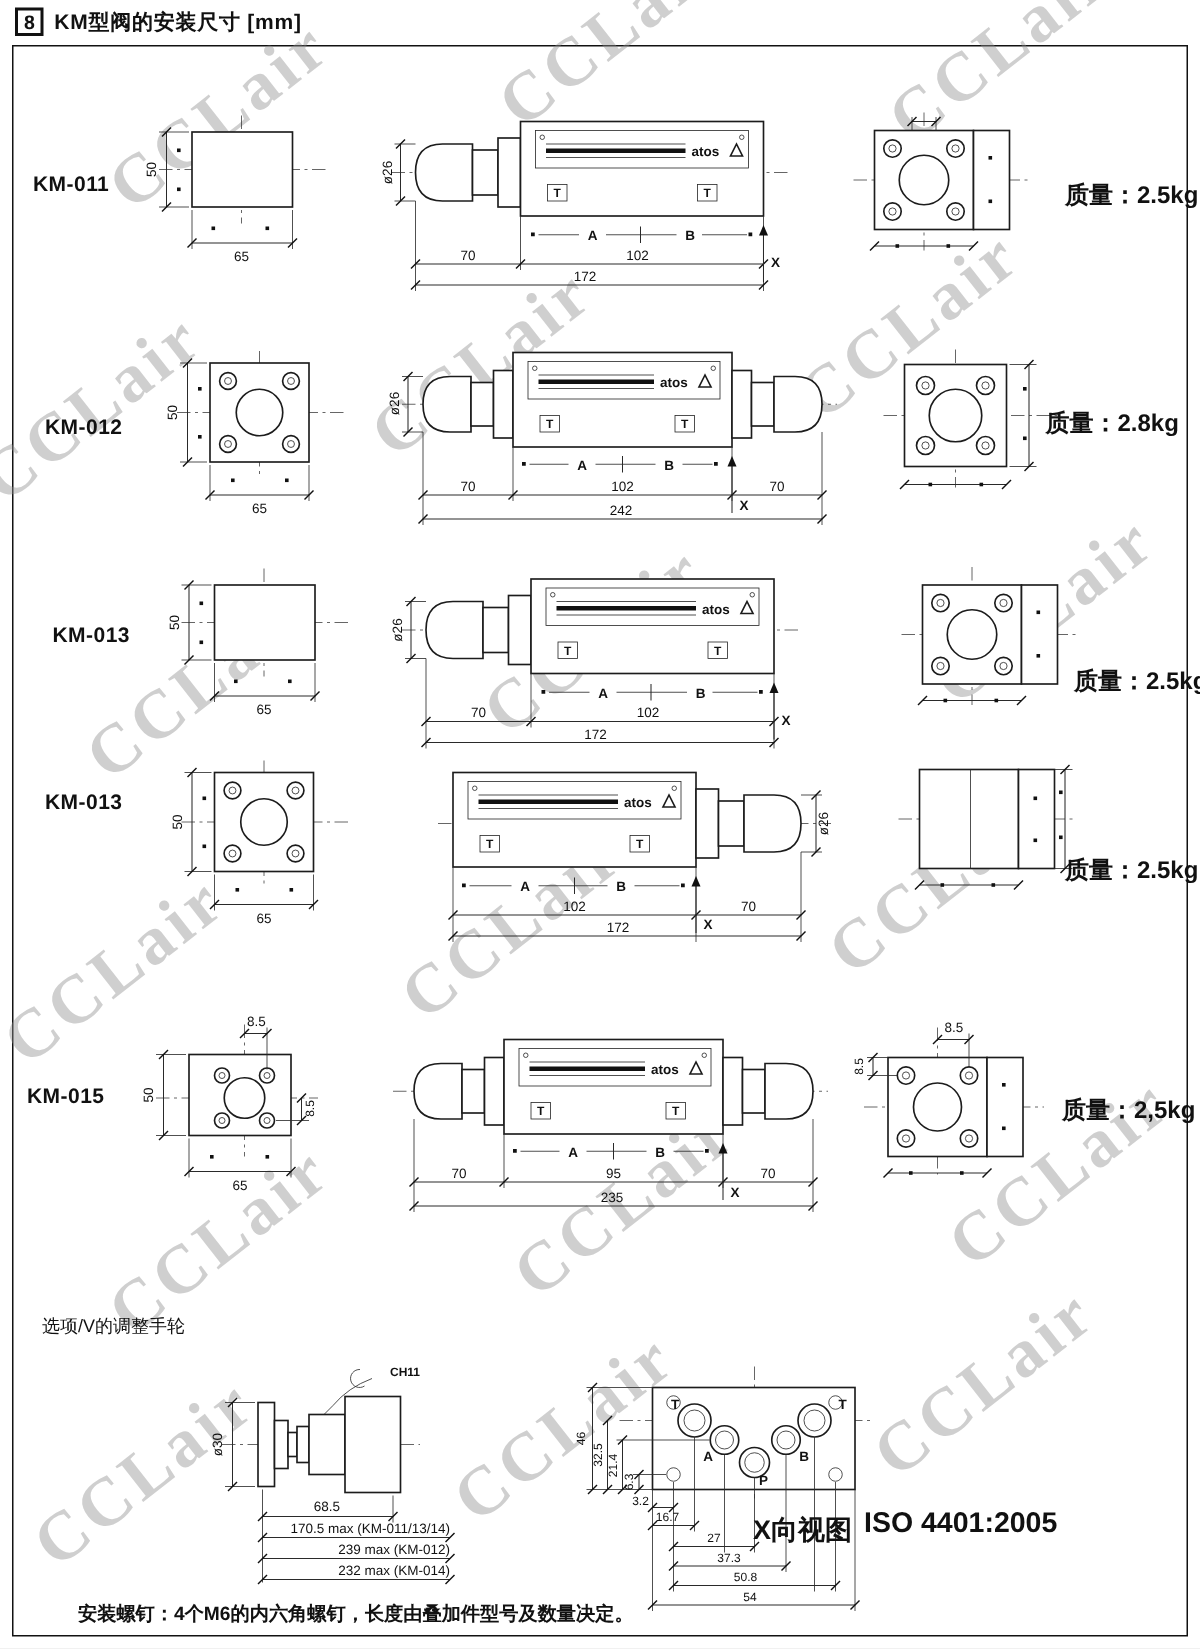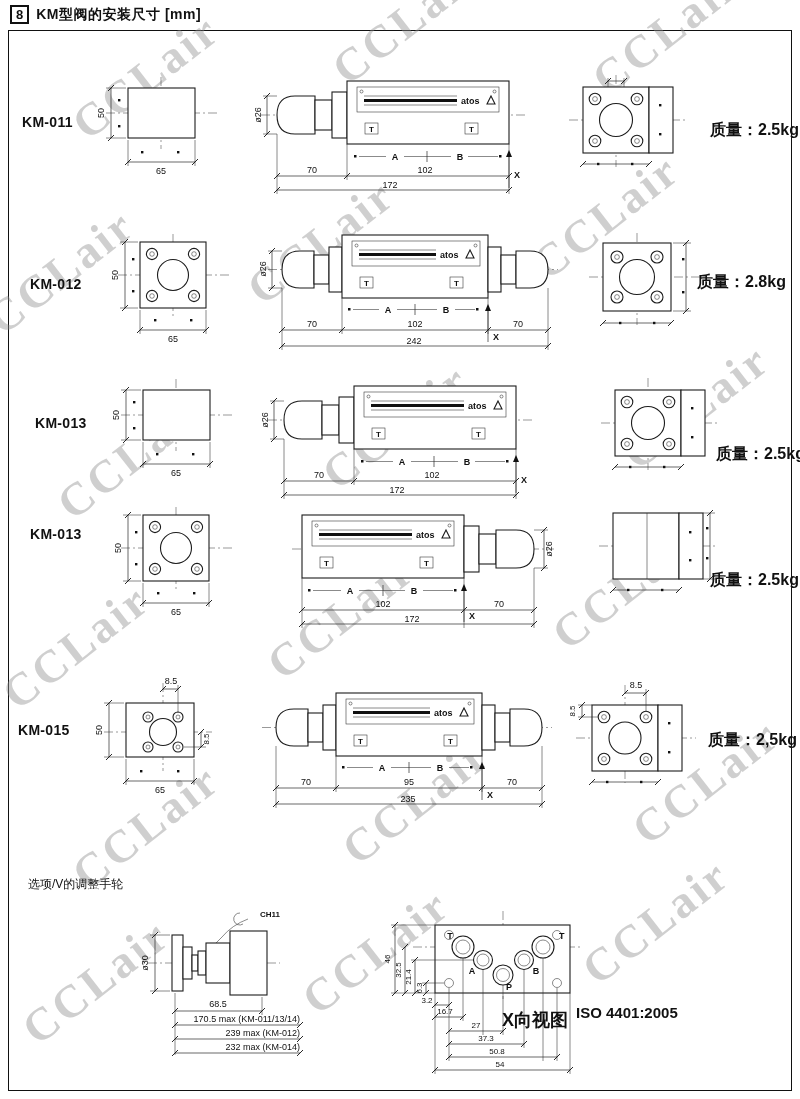--- a/index.html
+++ b/index.html
@@ -8,21 +8,21 @@
   .hdr .num{border:2px solid #111;font-weight:bold;font-size:13px;line-height:15px;padding:0 4px;}
   .hdr .t{font-weight:bold;font-size:14px;letter-spacing:.5px;}
   .border-box{position:absolute;left:8px;top:30px;width:782px;height:1059px;border:1.5px solid #111;}
   .wm{position:absolute;color:#8f8f8f;opacity:.42;font-weight:bold;font-size:46px;
       font-family:"Liberation Serif",serif;transform:rotate(-38deg);letter-spacing:3px;pointer-events:none;white-space:nowrap;}
   .row-label{position:absolute;font-weight:bold;font-size:14px;letter-spacing:.3px;}
   .weight{position:absolute;font-size:16px;font-weight:bold;white-space:nowrap;}
   .sec-h{position:absolute;font-weight:normal;font-size:12px;}
   .xlabel{position:absolute;font-weight:bold;font-size:18px;}
   .iso{position:absolute;font-weight:bold;font-size:12.3px;line-height:1.5;white-space:nowrap;}
-  .iso .t{font-size:15px;margin-bottom:1px;text-align:right;}
+  .iso .t{font-size:19px;margin-bottom:1px;text-align:right;}
   .footer{position:absolute;font-weight:bold;font-size:12.8px;}
   svg{position:absolute;overflow:visible;}
   svg text{font-family:"Liberation Sans",sans-serif;font-size:10px;fill:#111;}
   .s8{font-size:8px;} .s9{font-size:9px;} .b{font-weight:bold;}
   .ln{fill:none;stroke:#1c1c1c;stroke-width:1.1;}
   .lnf{fill:#fff;stroke:#1c1c1c;stroke-width:1.1;}
   .thin{fill:none;stroke:#2a2a2a;stroke-width:.55;}
   .dim{fill:none;stroke:#2a2a2a;stroke-width:.7;}
   .tk{stroke:#111;stroke-width:.9;}
   .cl{fill:none;stroke:#333;stroke-width:.5;stroke-dasharray:9 3 2 3;}
@@ -749,14 +749,15 @@
       <line class="tk" x1="184" y1="188" x2="190" y2="182"></line>
     <text class="s8" x="117" y="182" text-anchor="middle">54</text>
   </svg>
 
   <div class="xlabel" style="left:502px;top:1008px">X向视图</div>
 
   <div class="iso" style="left:576px;top:1002px">
     <div class="t">ISO 4401:2005</div>
   </div>
 
+  <div class="footer" style="left:52px;top:1068px">安装螺钉：4个M6的内六角螺钉，长度由叠加件型号及数量决定。</div>
 
 </div>
 
 </body></html>

